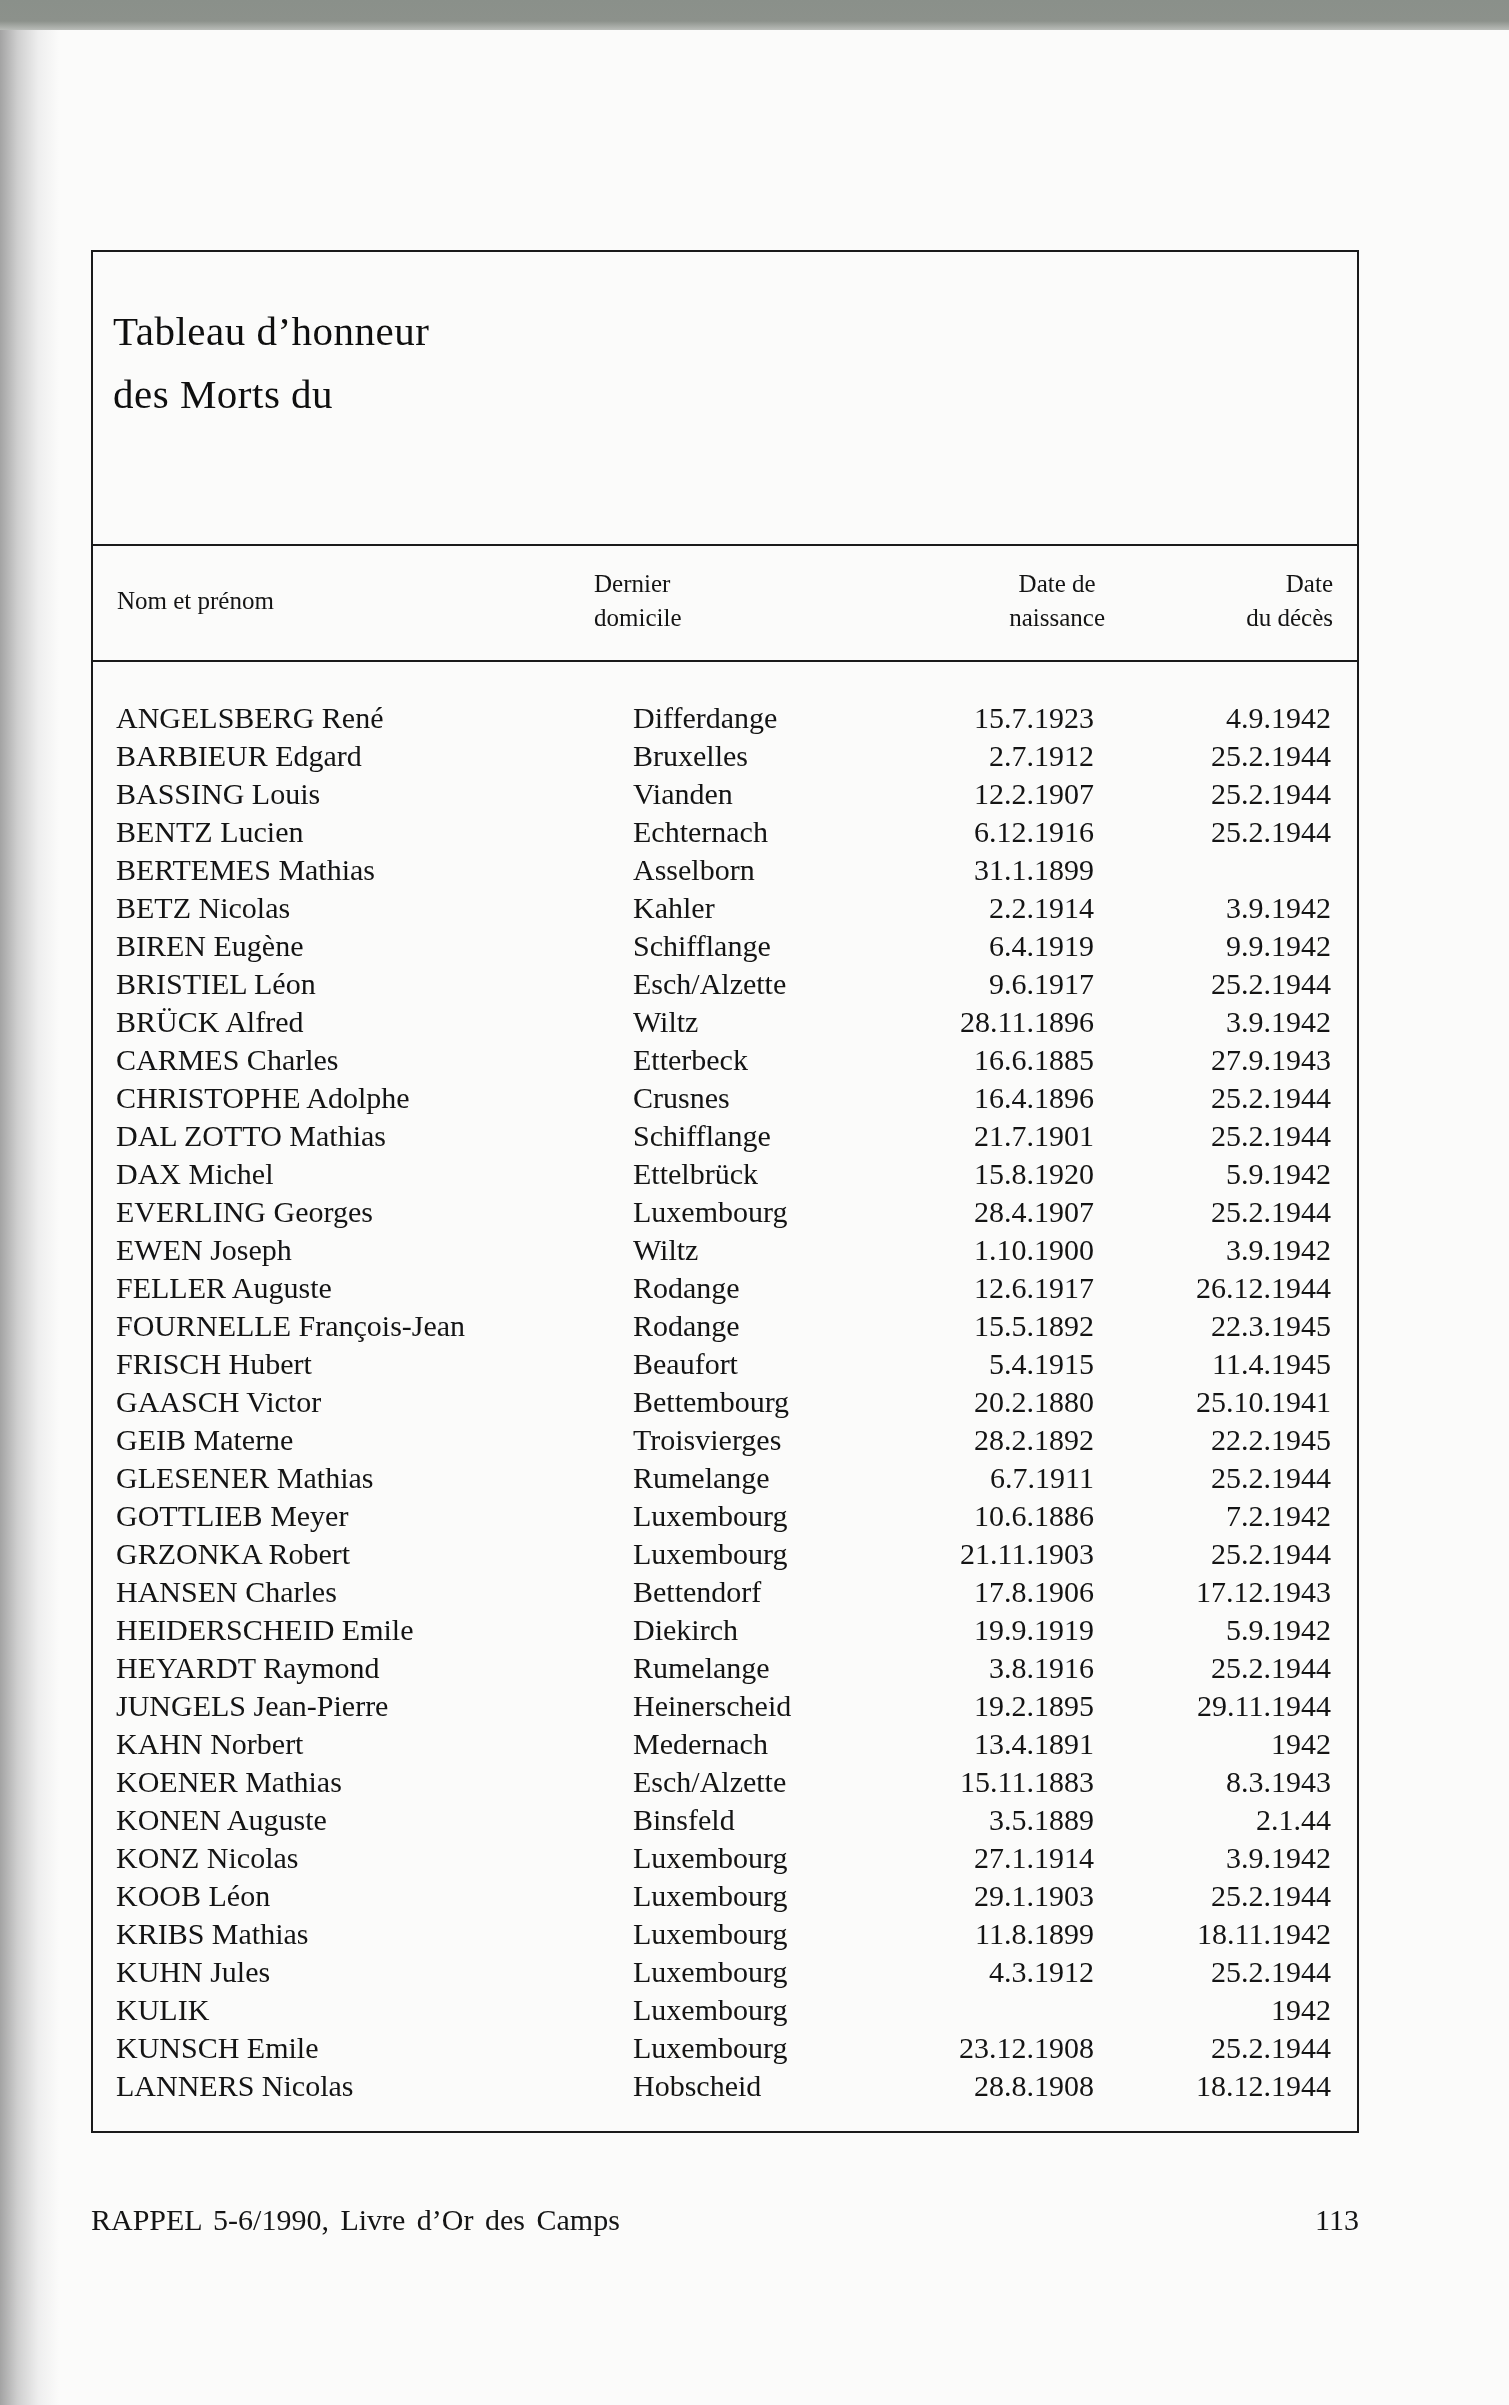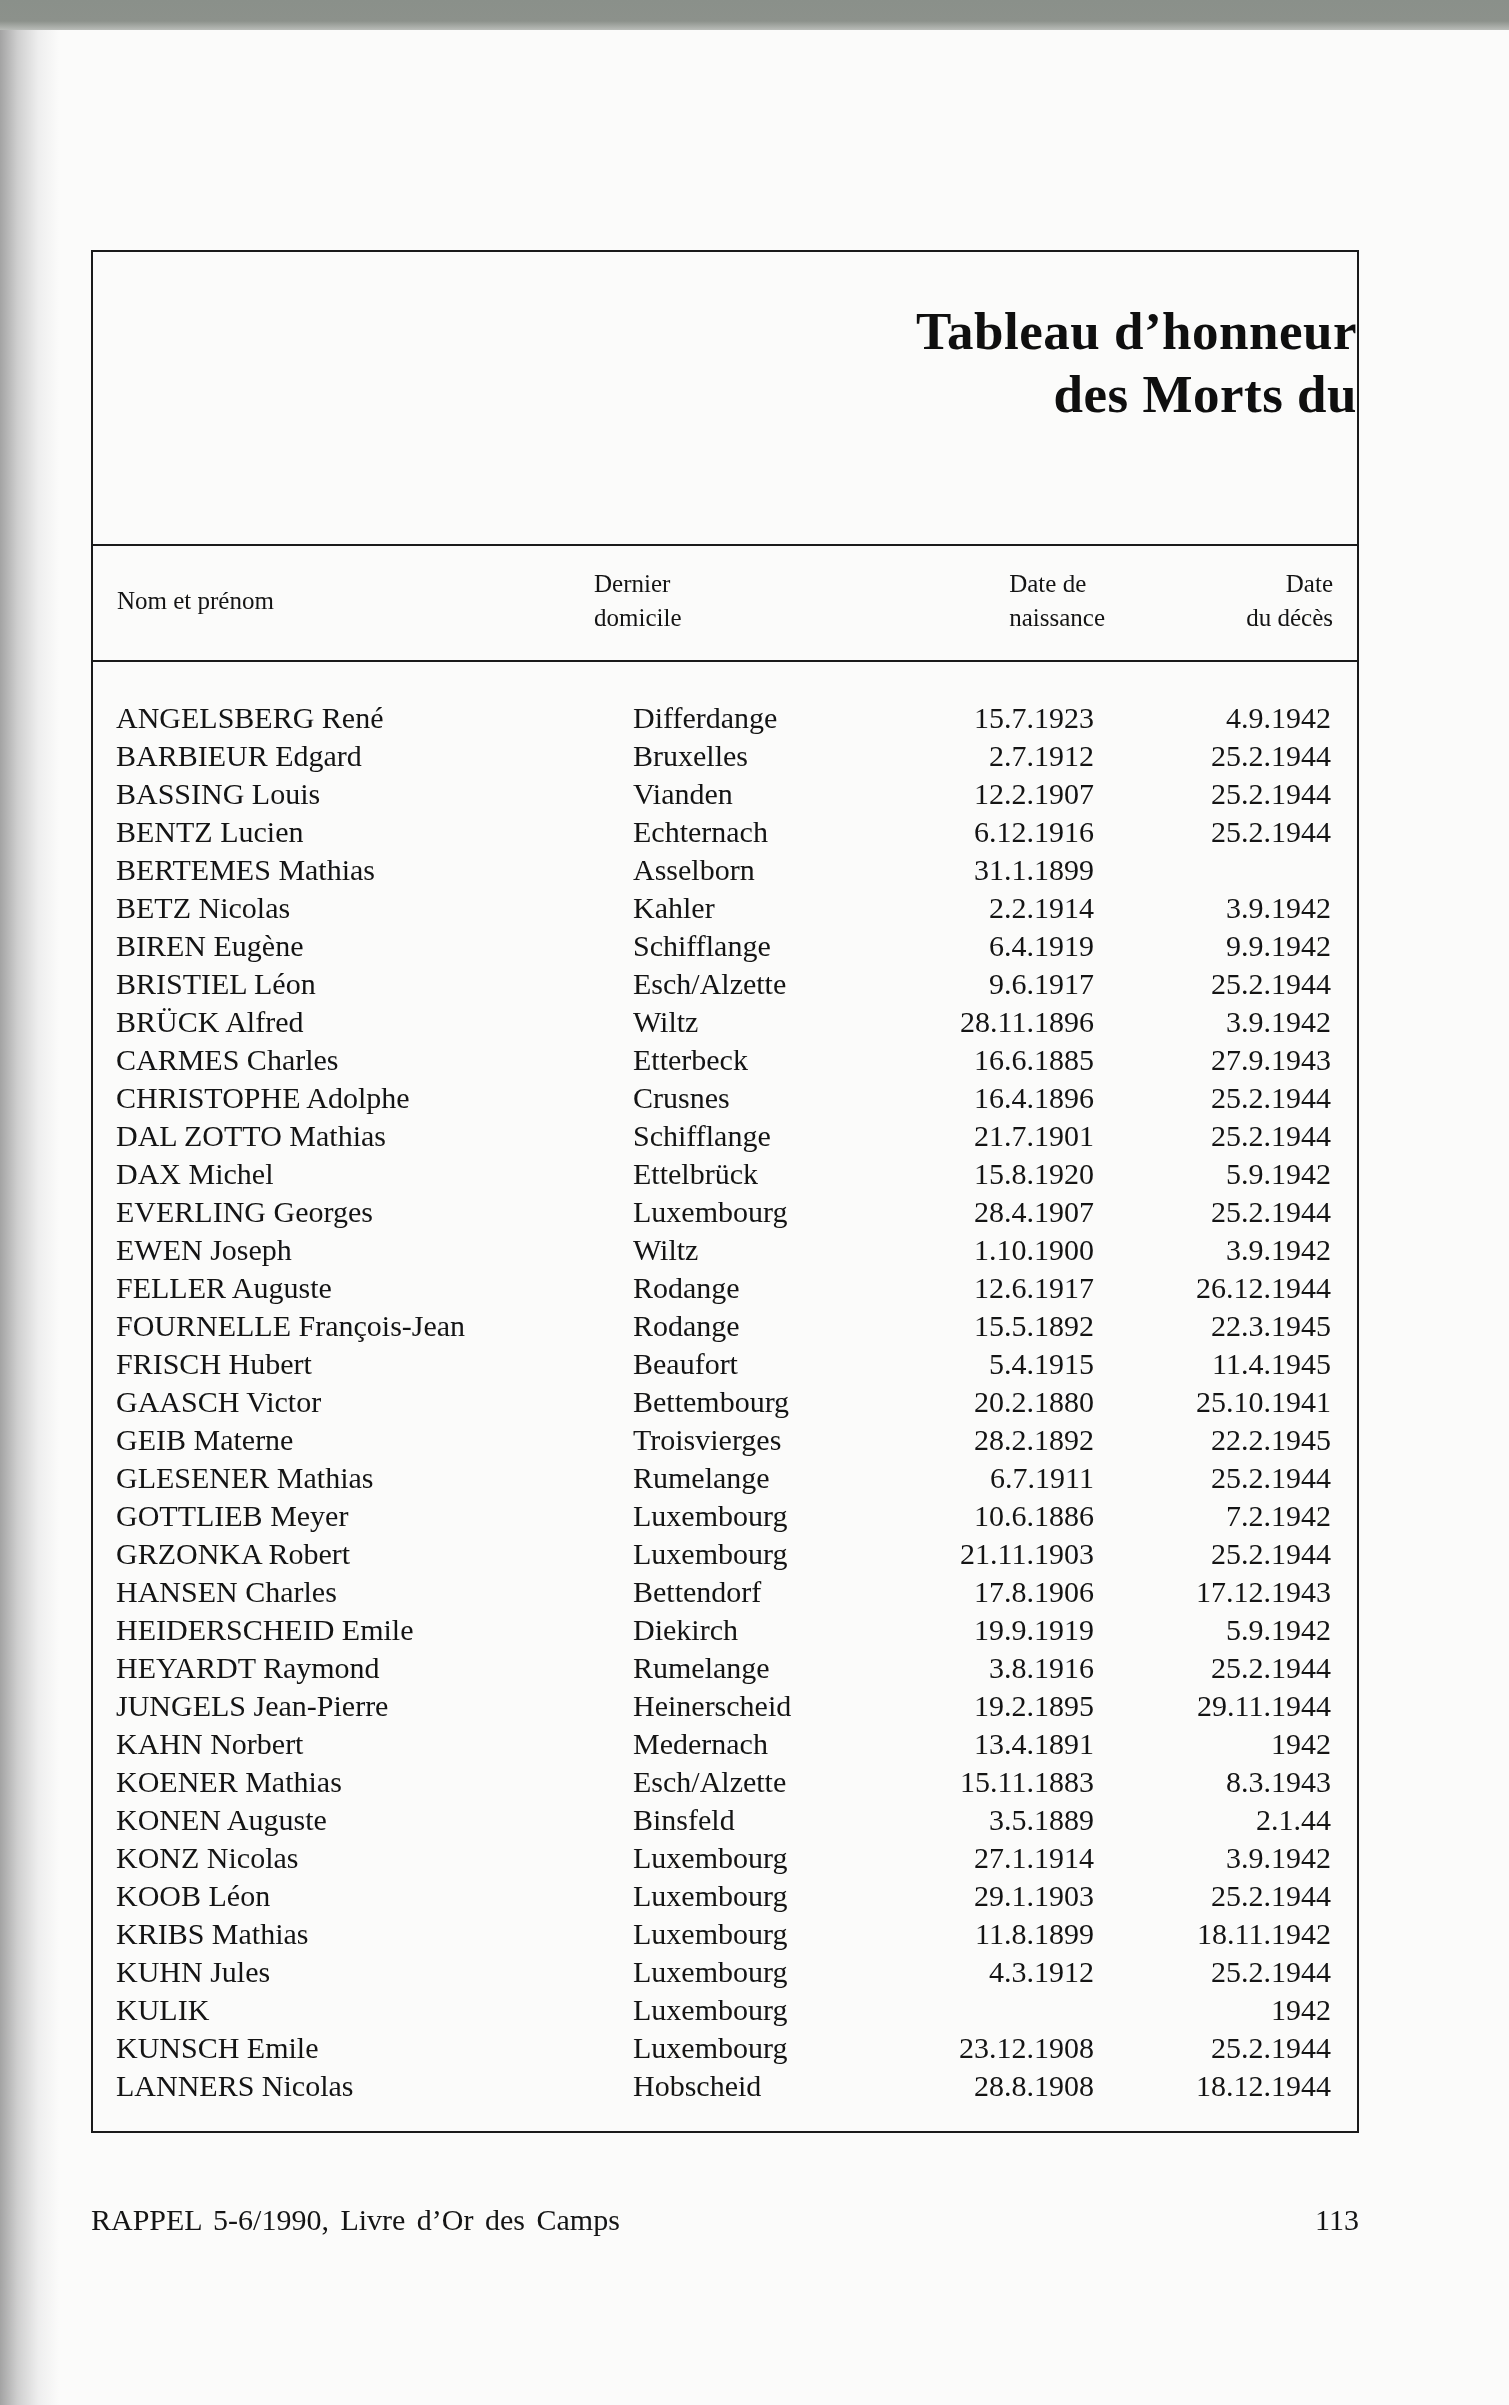--- a/index.html
+++ b/index.html
@@ -20,33 +20,33 @@
   .table-box {
     position: absolute; left: 91px; top: 250px; width: 1268px; height: 1883px;
     border: 2px solid #1a1a1a; box-sizing: border-box; background: transparent;
   }
   .title-area {
     position: absolute; left: 0; top: 0; width: 100%; height: 294px;
     border-bottom: 2px solid #1a1a1a; box-sizing: border-box;
   }
   .title {
     position: absolute; left: 20px; right: 0; top: 48px; margin: 0;
-    text-align: right; font-weight: bold; font-size: 53px; line-height: 63px;
+    text-align: left; font-weight: normal; font-size: 41px; line-height: 63px;
     letter-spacing: 0.5px; color: #0f0f0f;
   }
   .title span { display: block; }
   .header-area {
     position: absolute; left: 0; top: 294px; width: 100%; height: 116px;
     border-bottom: 2px solid #1a1a1a; box-sizing: border-box;
     font-size: 25px; line-height: 34px;
   }
   .h { position: absolute; }
   .h-name { left: 24px; top: 38px; }
   .h-dom { left: 501px; top: 21px; }
-  .h-birth { right: 252px; top: 21px; text-align: left; }
+  .h-birth { right: 252px; top: 21px; text-align: center; }
   .h-death { right: 24px; top: 21px; text-align: right; }
   .rows {
     position: absolute; left: 0; top: 447px; width: 100%;
     font-size: 30px;
   }
   .row { position: relative; height: 38px; line-height: 38px; }
   .c { position: absolute; top: 0; white-space: nowrap; }
   .c-name { left: 23px; }
   .c-dom { left: 499px; margin-left: 41px; }
   .c-birth { right: 263px; text-align: right; }

